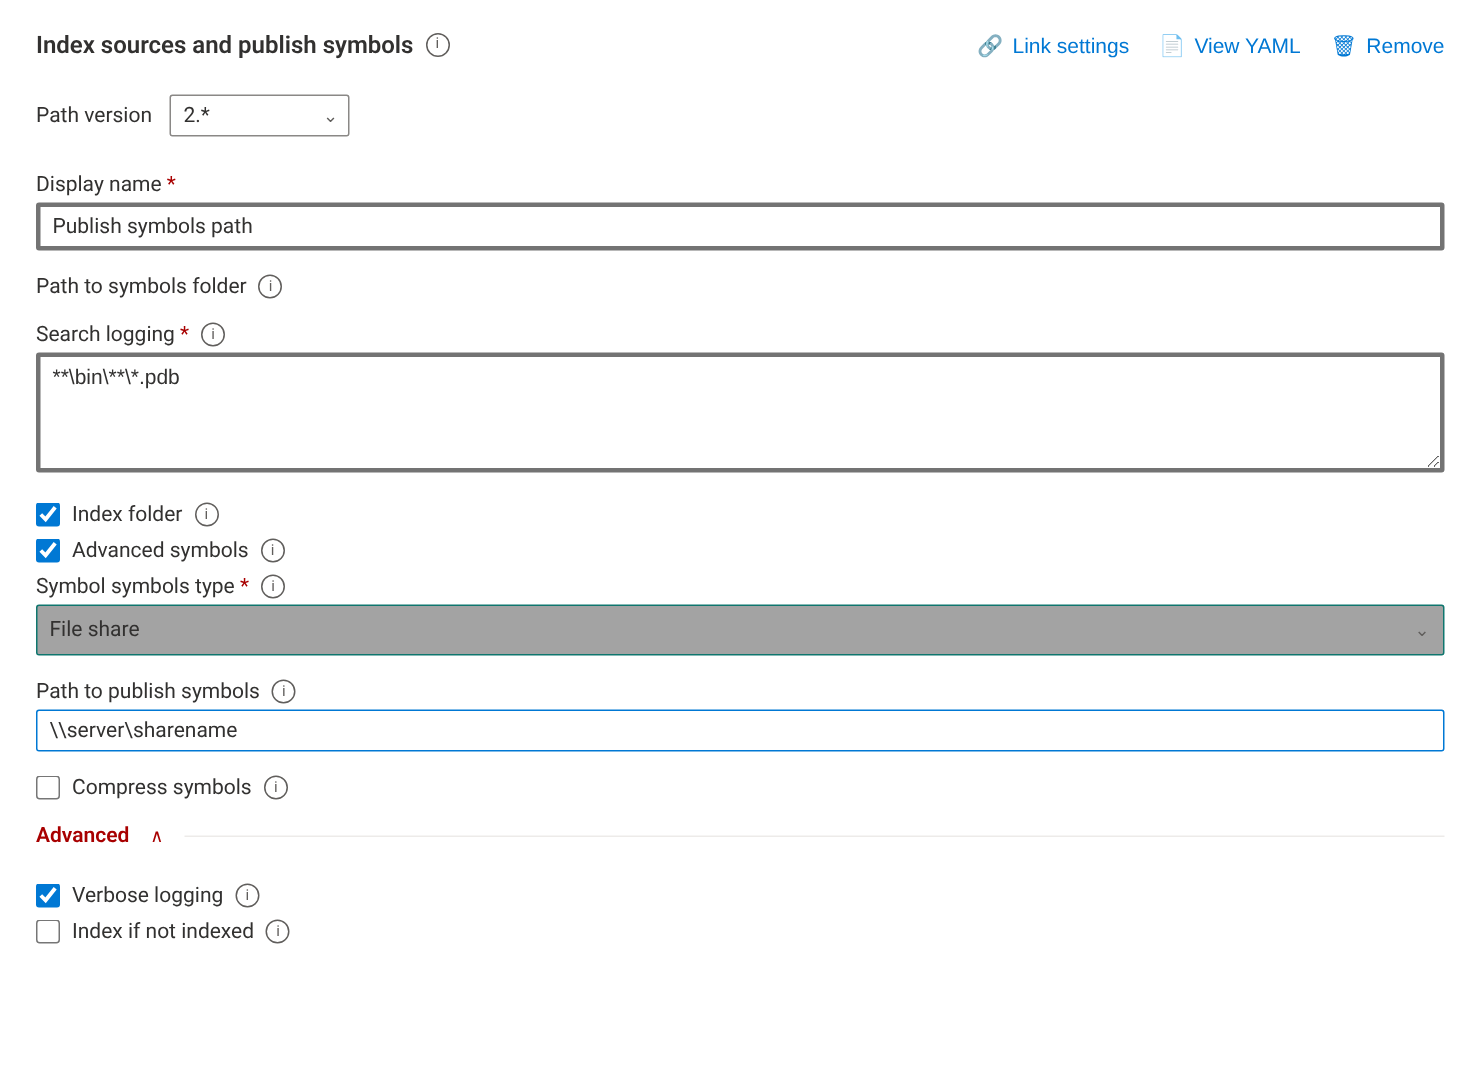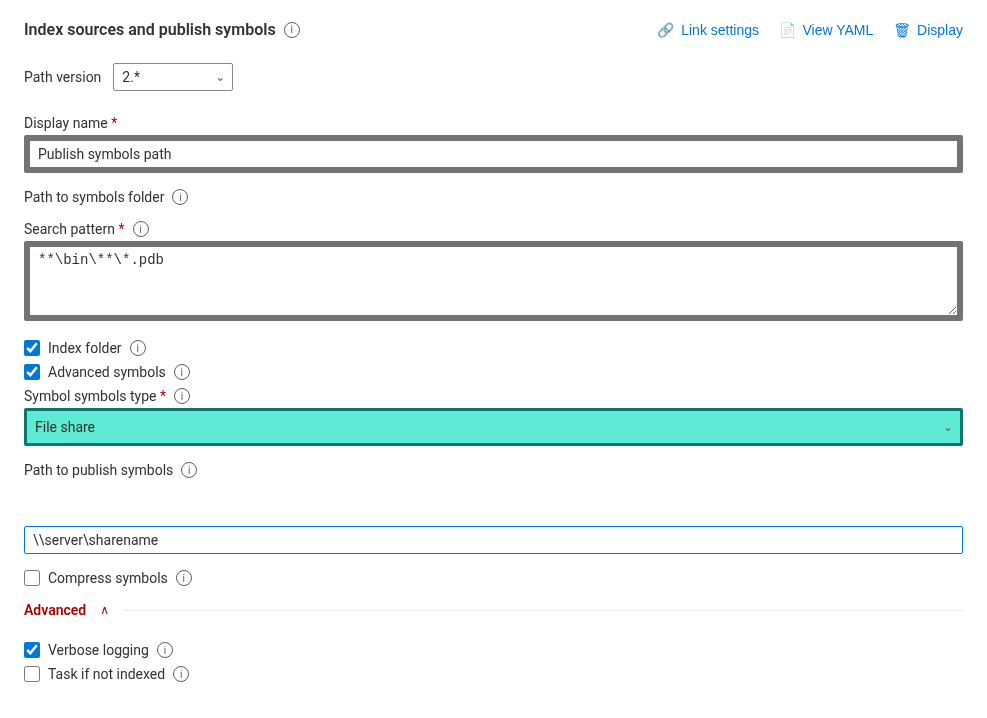--- a/index.html
+++ b/index.html
@@ -83,32 +83,31 @@
       color: #323130;
     }
 
     .required-star {
       color: #a80000;
     }
 
     .form-control {
       width: 100%;
       padding: 5px 8px;
-      border: 6px solid #737373;
+      border: 3px solid #737373;
       border-radius: 2px;
       font-size: 14px;
       color: #323130;
       font-family: inherit;
       outline: none;
     }
 
     .form-control.active-border {
       border-color: #0078d4;
       border-width: 1px;
-      margin-top: 44px;
     }
 
     textarea.form-control {
       resize: vertical;
       min-height: 80px;
     }
 
     .task-version-row {
       display: flex;
       align-items: center;
@@ -170,25 +169,25 @@
     }
 
     .select-full-wrapper {
       position: relative;
     }
 
     .select-full {
       width: 100%;
       appearance: none;
       padding: 8px 30px 8px 8px;
-      border: 3px solid #0f766e;
+      border: 1px solid #0f766e;
       border-radius: 2px;
       font-size: 14px;
       color: #323130;
-      background: #5eead4;
+      background: #a3a3a3;
       cursor: pointer;
       font-family: inherit;
     }
 
     .select-full-chevron {
       position: absolute;
       right: 10px;
       top: 50%;
       transform: translateY(-50%);
       pointer-events: none;
@@ -220,21 +219,21 @@
       font-size: 12px;
     }
 
     .advanced-divider {
       flex: 1;
       height: 1px;
       background: #edebe9;
     }
 
     .monospace {
-      font-family: Liberation Mono, monospace;
+      font-family: Liberation Sans, sans-serif;
       color: #323130;
     }
   </style>
 </head>
 <body>
 
 <div class="header">
   <div class="header-left">
     <span class="header-title">Index sources and publish symbols</span>
     <span class="info-icon" title="More info">i</span>
@@ -243,21 +242,21 @@
     <button class="header-action-btn">
       <span class="action-icon">🔗</span>
       <span>Link settings</span>
     </button>
     <button class="header-action-btn">
       <span class="action-icon">📄</span>
       <span>View YAML</span>
     </button>
     <button class="header-action-btn">
       <span class="action-icon">🗑</span>
-      <span>Display</span>
+      <span>Remove</span>
     </button>
   </div>
 </div>
 
 <div class="task-version-row">
   <span class="task-version-label">Path version</span>
   <div class="select-wrapper">
     <select class="select-control">
       <option>2.*</option>
       <option>1.*</option>
@@ -279,21 +278,21 @@
 <div class="form-group">
   <div class="form-row">
     <span class="form-label">Path to symbols folder</span>
     <span class="info-icon">i</span>
   </div>
 </div>
 
 <div class="form-group">
   <div class="form-row">
     <span class="form-label">
-      <span>Search pattern</span>
+      <span>Search logging</span>
       <span class="required-star"> *</span>
     </span>
     <span class="info-icon">i</span>
   </div>
   <textarea class="form-control monospace" style="">**\bin\**\*.pdb</textarea>
 </div>
 
 <div class="checkbox-row">
   <input type="checkbox" class="checkbox-input" id="indexSources" checked="" style="">
   <label class="checkbox-label" for="indexSources">Index folder</label>
@@ -345,16 +344,16 @@
   </div>
 
   <div class="checkbox-row">
     <input type="checkbox" class="checkbox-input" id="verboseLogging" checked="" style="">
     <label class="checkbox-label" for="verboseLogging">Verbose logging</label>
     <span class="info-icon">i</span>
   </div>
 
   <div class="checkbox-row">
     <input type="checkbox" class="checkbox-input" id="warnNotIndexed" style="">
-    <label class="checkbox-label" for="warnNotIndexed">Task if not indexed</label>
+    <label class="checkbox-label" for="warnNotIndexed">Index if not indexed</label>
     <span class="info-icon">i</span>
   </div>
 </div>
 
 </body></html>

